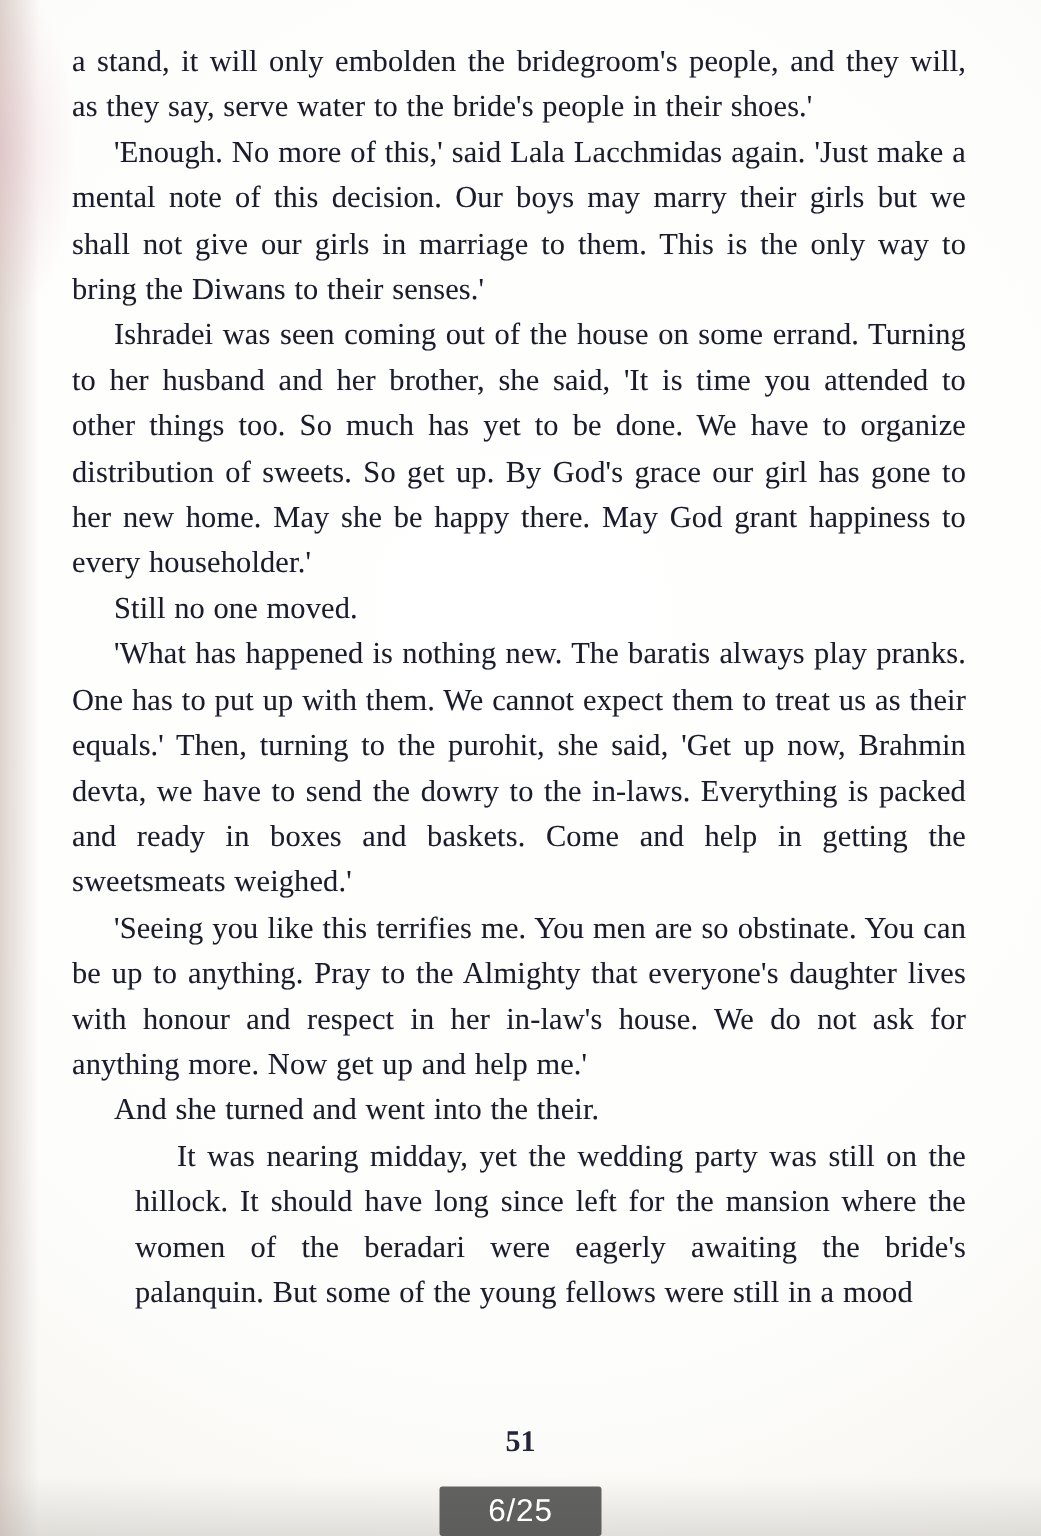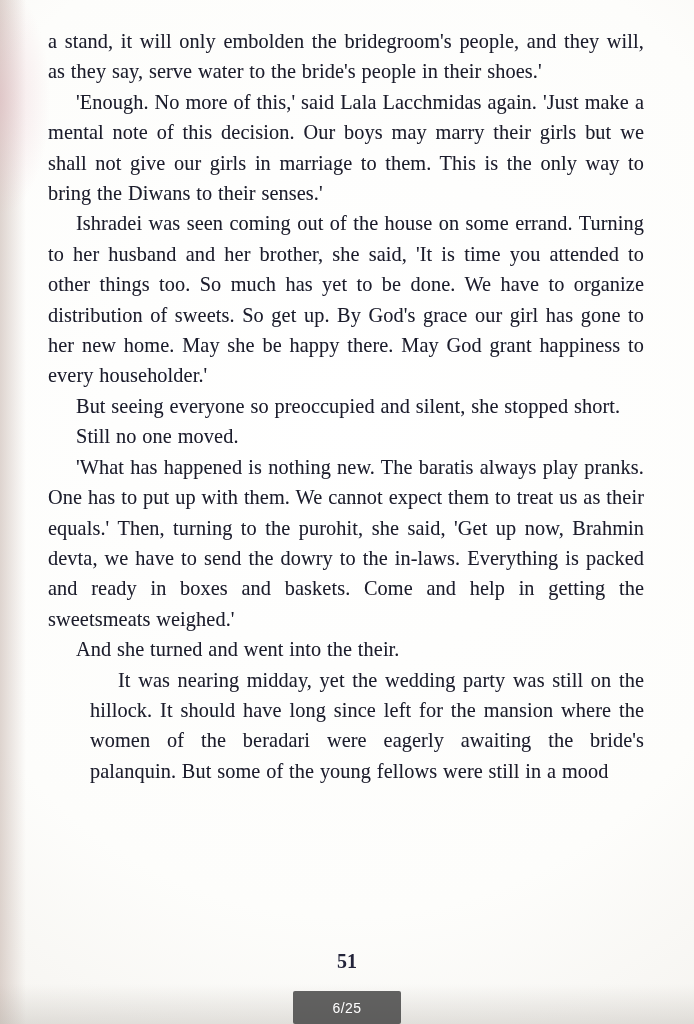--- a/index.html
+++ b/index.html
@@ -83,21 +83,21 @@
   .viewer-badge {
     position: absolute;
     left: 50%;
     transform: translateX(-50%);
     bottom: 0;
     width: 108px;
     height: 33px;
     background: rgba(60, 60, 60, 0.80);
     color: #ffffff;
     font-family: "Liberation Sans", sans-serif;
-    font-size: 14px;
+    font-size: 21px;
     letter-spacing: 0.5px;
     display: flex;
     align-items: center;
     justify-content: center;
     border-radius: 2px;
   }
 
   
   .bottom-shade {
     position: absolute;
@@ -108,23 +108,23 @@
   }
 </style>
 </head>
 <body>
 
 <div class="page">
   <div class="content">
     <p class="para">a stand, it will only embolden the bridegroom's people, and they will, as they say, serve water to the bride's people in their shoes.'</p>
     <p class="para indent">'Enough. No more of this,' said Lala Lacchmidas again. 'Just make a mental note of this decision. Our boys may marry their girls but we shall not give our girls in marriage to them. This is the only way to bring the Diwans to their senses.'</p>
     <p class="para indent">Ishradei was seen coming out of the house on some errand. Turning to her husband and her brother, she said, 'It is time you attended to other things too. So much has yet to be done. We have to organize distribution of sweets. So get up. By God's grace our girl has gone to her new home. May she be happy there. May God grant happiness to every householder.'</p>
-    <p class="para indent">But seeing everyone so preoccupied and silent, she stopped short.</p>
     <p class="para indent">Still no one moved.</p>
     <p class="para indent">'What has happened is nothing new. The baratis always play pranks. One has to put up with them. We cannot expect them to treat us as their equals.' Then, turning to the purohit, she said, 'Get up now, Brahmin devta, we have to send the dowry to the in-laws. Everything is packed and ready in boxes and baskets. Come and help in getting the sweetsmeats weighed.'</p>
+    <p class="para indent">'Seeing you like this terrifies me. You men are so obstinate. You can be up to anything. Pray to the Almighty that everyone's daughter lives with honour and respect in her in-law's house. We do not ask for anything more. Now get up and help me.'</p>
     <p class="para indent">And she turned and went into the their.</p>
     <p class="para indent">It was nearing midday, yet the wedding party was still on the hillock. It should have long since left for the mansion where the women of the beradari were eagerly awaiting the bride's palanquin. But some of the young fellows were still in a mood</p>
   </div>
 
   <div class="page-number">51</div>
 
   <div class="bottom-shade"></div>
 
   <div class="viewer-badge">6/25</div>
 </div>

